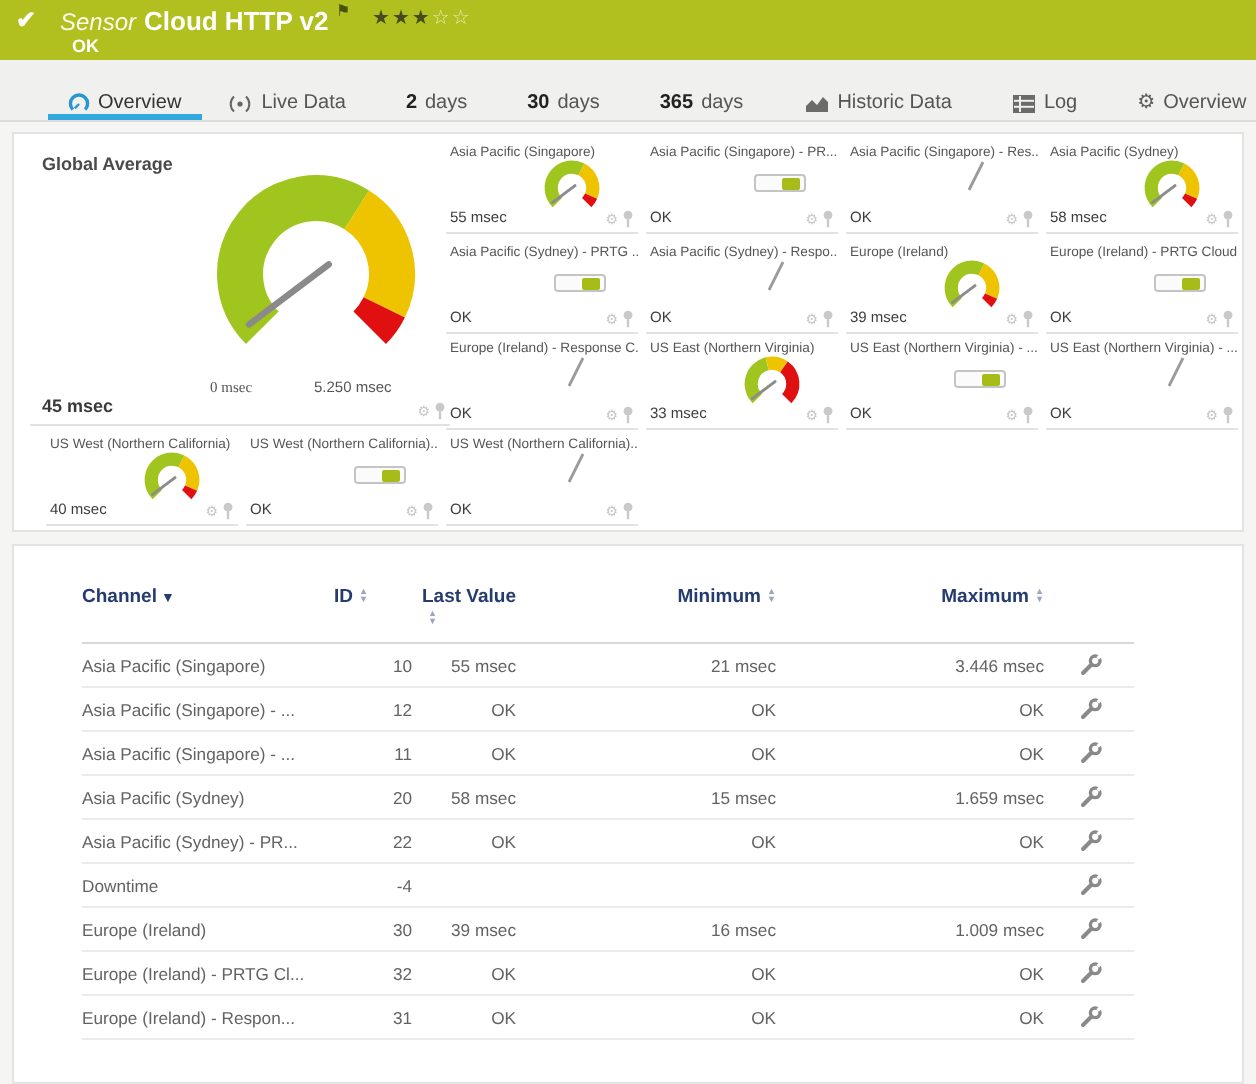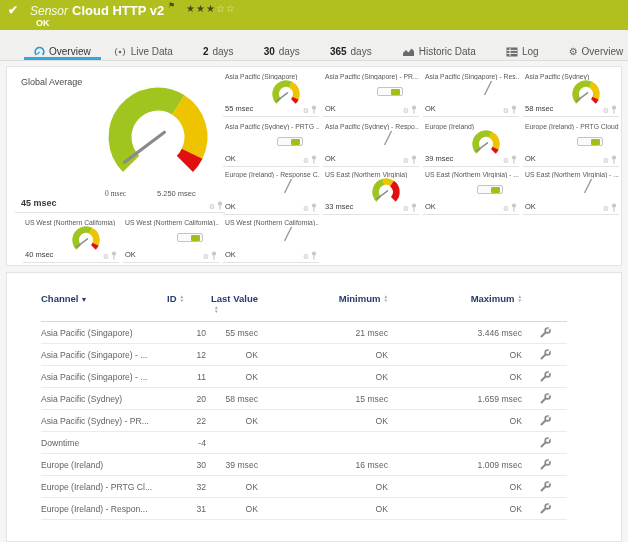--- a/index.html
+++ b/index.html
@@ -30,21 +30,21 @@
 
   
   .panel { position:absolute; left:6px; width:616px; background:#fff; border:1px solid #e3e3e3; }
   .panel.gauges { top:66px; height:200px; }
   .panel.table  { top:272px; height:270px; }
 
   
   .tile { position:absolute; border-bottom:1px solid #e2e2e2; cursor:pointer; }
   .tile.big { left:8px; top:4px; width:210px; height:142px; }
   .tile.s   { width:96px; height:46px; }
-  .bg-title { position:absolute; left:6px; top:6px; font-size:9px; font-weight:normal; color:#4a4a4a; }
+  .bg-title { position:absolute; left:6px; top:6px; font-size:9px; font-weight:bold; color:#4a4a4a; }
   .bg-svg   { position:absolute; left:78px; top:12px; width:130px; height:104px; }
   .bg-min   { position:absolute; left:90px;  bottom:14px; font-size:7.5px; color:#555;font-family:Liberation Serif, serif; }
   .bg-max   { position:absolute; left:142px; bottom:14px; font-size:7.5px; color:#555;margin-top:27px; }
   .bg-value { position:absolute; left:6px; bottom:4px; font-size:9px; font-weight:bold; color:#3a3a3a; }
   .t-title { position:absolute; left:2px; top:2px; right:0; font-size:6.8px; color:#565656;
              white-space:nowrap; overflow:hidden; }
   .t-value { position:absolute; left:2px; bottom:3px; font-size:7.5px; color:#3c3c3c; }
   .t-icons { position:absolute; right:2px; bottom:2px; display:flex; align-items:flex-end; gap:2px; }
   .t-icons .gear { font-size:7px; color:#c6c6c6; line-height:7px; cursor:pointer; }
   .mini-gauge { position:absolute; left:44px; top:5px; width:38px; height:34px; }

